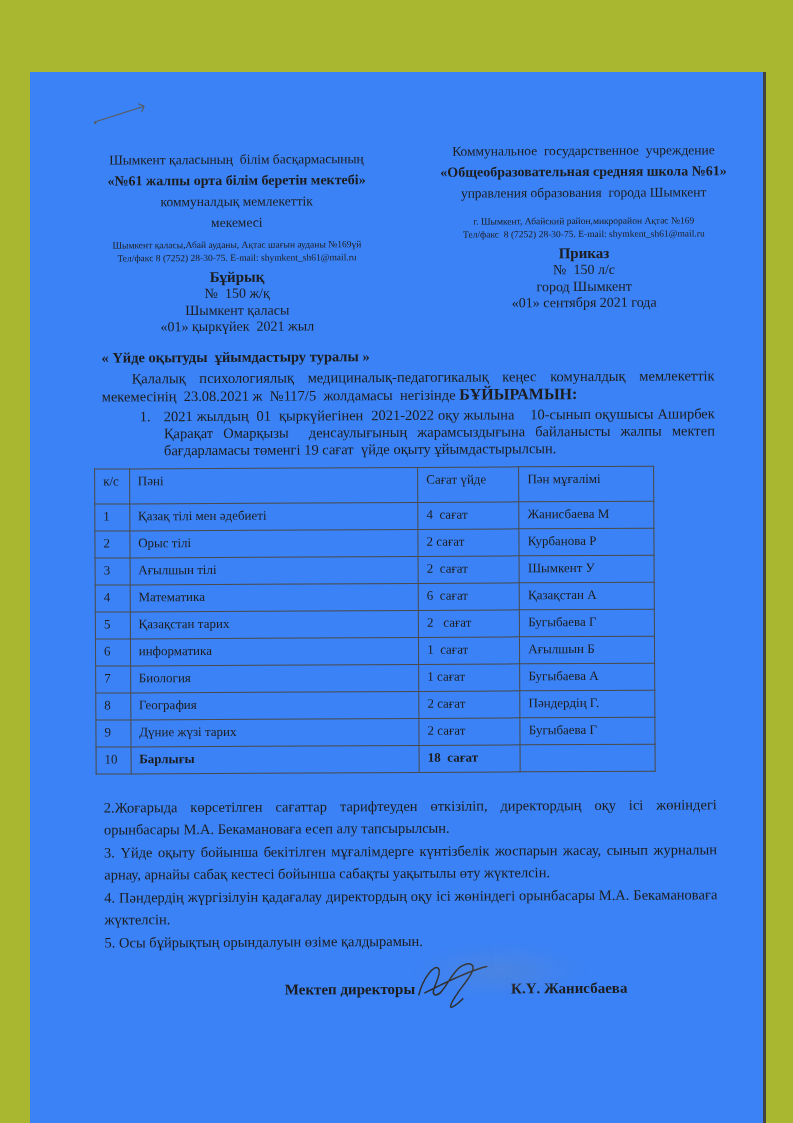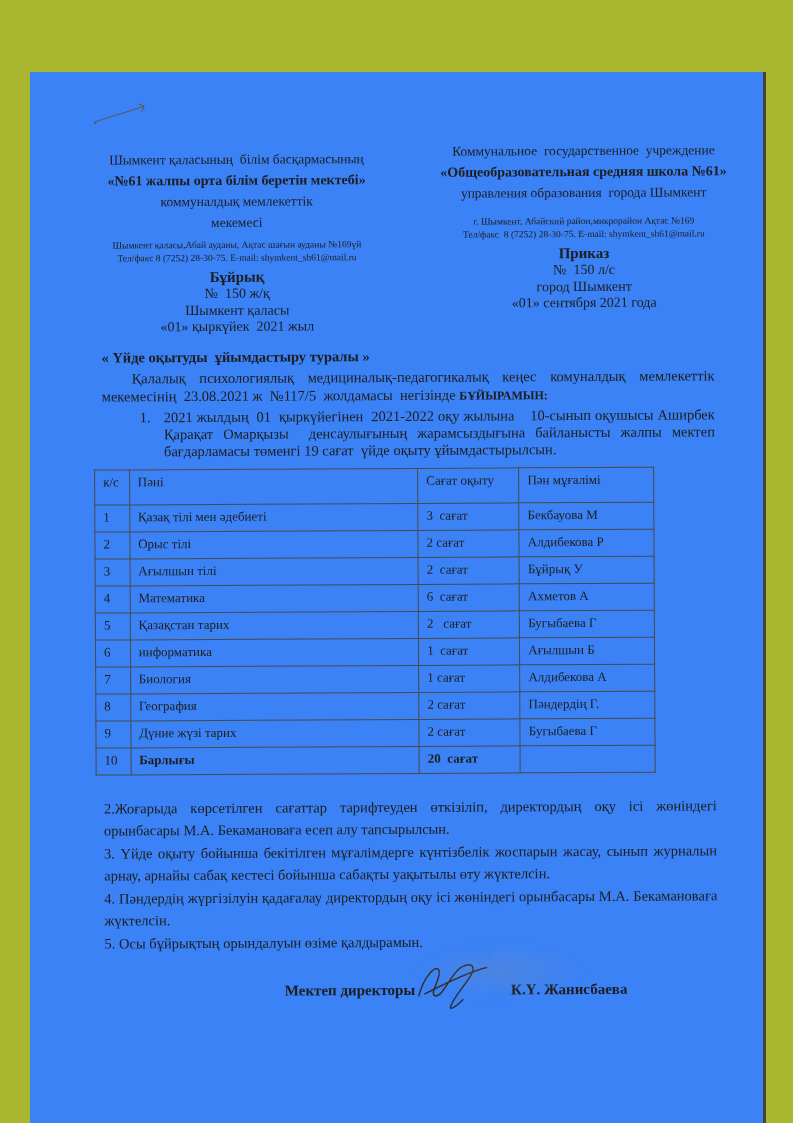--- a/index.html
+++ b/index.html
@@ -37,21 +37,21 @@
   .addr{font-size:9.5px;line-height:13px;}
   .addr-block-l{margin-top:6px;}
   .addr-block-r{margin-top:12px;}
   .doc-title{font-size:15px;font-weight:bold;line-height:18px;margin-top:3px;}
   .doc-line{font-size:14px;line-height:16.5px;}
 
   
   .doc-body{padding:0 50px 0 70px;}
   .subject{font-size:14.5px;font-weight:bold;margin-top:11px;line-height:20px;}
   .intro{font-size:14.5px;line-height:18px;margin-top:2px;text-indent:30px;text-align:justify;}
-  .intro b{font-size:12px;}
+  .intro b{font-size:16px;}
   .item1{position:relative;font-size:14.5px;line-height:17px;margin-top:3px;padding-left:62px;text-align:justify;}
   .item1 .num{position:absolute;left:38px;top:0;}
 
   
   table.order{
     border-collapse:collapse;
     margin:9px 0 0 62px;
     width:560px;
     font-size:13px;
     table-layout:fixed;
@@ -142,83 +142,83 @@
       <colgroup>
         <col style="width:6.2%">
         <col style="width:51.6%">
         <col style="width:18.1%">
         <col style="width:24.1%">
       </colgroup>
       <thead>
         <tr>
           <th>к/с</th>
           <th>Пәні</th>
-          <th>Сағат оқыту</th>
+          <th>Сағат үйде</th>
           <th>Пән мұғалімі</th>
         </tr>
       </thead>
       <tbody>
           <tr>
             <td class="pre">1</td>
             <td class="pre">Қазақ тілі мен әдебиеті</td>
-            <td class="pre">3  сағат</td>
-            <td class="pre">Бекбауова М</td>
+            <td class="pre">4  сағат</td>
+            <td class="pre">Жанисбаева М</td>
           </tr>
           <tr>
             <td class="pre">2</td>
             <td class="pre">Орыс тілі</td>
             <td class="pre">2 сағат</td>
-            <td class="pre">Алдибекова Р</td>
+            <td class="pre">Курбанова Р</td>
           </tr>
           <tr>
             <td class="pre">3</td>
             <td class="pre">Ағылшын тілі</td>
             <td class="pre">2  сағат</td>
-            <td class="pre">Бұйрық У</td>
+            <td class="pre">Шымкент У</td>
           </tr>
           <tr>
             <td class="pre">4</td>
             <td class="pre">Математика</td>
             <td class="pre">6  сағат</td>
-            <td class="pre">Ахметов А</td>
+            <td class="pre">Қазақстан А</td>
           </tr>
           <tr>
             <td class="pre">5</td>
             <td class="pre">Қазақстан тарих</td>
             <td class="pre">2   сағат</td>
             <td class="pre">Бугыбаева Г</td>
           </tr>
           <tr>
             <td class="pre">6</td>
             <td class="pre">информатика</td>
             <td class="pre">1  сағат</td>
             <td class="pre">Ағылшын Б</td>
           </tr>
           <tr>
             <td class="pre">7</td>
             <td class="pre">Биология</td>
             <td class="pre">1 сағат</td>
-            <td class="pre">Алдибекова А</td>
+            <td class="pre">Бугыбаева А</td>
           </tr>
           <tr>
             <td class="pre">8</td>
             <td class="pre">География</td>
             <td class="pre">2 сағат</td>
             <td class="pre">Пәндердің Г.</td>
           </tr>
           <tr>
             <td class="pre">9</td>
             <td class="pre">Дүние жүзі тарих</td>
             <td class="pre">2 сағат</td>
             <td class="pre">Бугыбаева Г</td>
           </tr>
           <tr class="total">
             <td class="pre">10</td>
             <td class="pre">Барлығы</td>
-            <td class="pre">20  сағат</td>
+            <td class="pre">18  сағат</td>
             <td class="pre"></td>
           </tr>
         </tbody>
     </table>
 
     <div class="clauses">
       <p>2.Жоғарыда көрсетілген сағаттар тарифтеуден өткізіліп, директордың оқу ісі жөніндегі орынбасары М.А. Бекамановаға есеп алу тапсырылсын.</p>
       <p>3. Үйде оқыту бойынша бекітілген мұғалімдерге күнтізбелік жоспарын жасау, сынып журналын арнау, арнайы сабақ кестесі бойынша сабақты уақытылы өту жүктелсін.</p>
       <p>4. Пәндердің жүргізілуін қадағалау директордың оқу ісі жөніндегі орынбасары М.А. Бекамановаға жүктелсін.</p>
       <p>5. Осы бұйрықтың орындалуын өзіме қалдырамын.</p>

